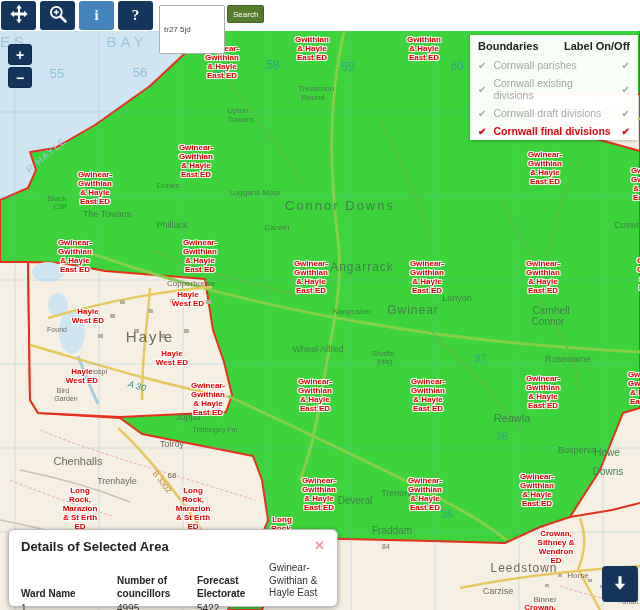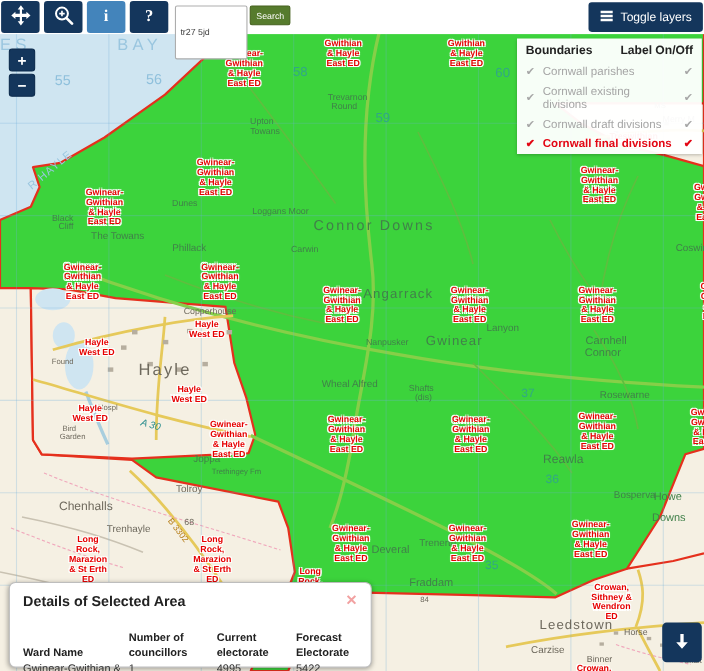--- a/index.html
+++ b/index.html
@@ -167,21 +167,21 @@
       </g>
     </svg>
     <div id="place-layer">
         <span class="pl sea" style="left: 14px; top: 41px; font-size: 15px; letter-spacing: 4px; transform: translate(-50%, -50%);">ES</span>
         <span class="pl sea" style="left: 127px; top: 41px; font-size: 15px; letter-spacing: 4px; transform: translate(-50%, -50%);">BAY</span>
         <span class="pl sea" style="left: 46px; top: 155px; font-size: 10px; letter-spacing: 1px; transform: translate(-50%, -50%) rotate(-40deg);">R HAYLE</span>
         <span class="pl snum" style="left: 57px; top: 73px; font-size: 13px; transform: translate(-50%, -50%);">55</span>
         <span class="pl snum" style="left: 140px; top: 72px; font-size: 13px; transform: translate(-50%, -50%);">56</span>
         <span class="pl gnum" style="left: 222px; top: 69px; font-size: 12px; transform: translate(-50%, -50%);">57</span>
         <span class="pl gnum" style="left: 273px; top: 65px; font-size: 12px; transform: translate(-50%, -50%);">58</span>
-        <span class="pl gnum" style="left: 348px; top: 67px; font-size: 12px; transform: translate(-50%, -50%); margin-top: 40px;">59</span>
+        <span class="pl gnum" style="left: 348px; top: 67px; font-size: 12px; transform: translate(-50%, -50%);">59</span>
         <span class="pl gnum" style="left: 457px; top: 66px; font-size: 12px; transform: translate(-50%, -50%);">60</span>
         <span class="pl gnum" style="left: 480px; top: 358px; font-size: 11px; transform: translate(-50%, -50%);">37</span>
         <span class="pl gnum" style="left: 447px; top: 514px; font-size: 11px; transform: translate(-50%, -50%);">35</span>
         <span class="pl gnum" style="left: 502px; top: 436px; font-size: 11px; transform: translate(-50%, -50%);">36</span>
         <span class="pl gname" style="left: 238px; top: 110px; font-size: 8px; transform: translate(-50%, -50%);">Upton</span>
         <span class="pl gname" style="left: 241px; top: 119px; font-size: 8px; transform: translate(-50%, -50%);">Towans</span>
         <span class="pl gname" style="left: 316px; top: 88px; font-size: 8px; transform: translate(-50%, -50%);">Trevarnon</span>
         <span class="pl gname" style="left: 313px; top: 97px; font-size: 8px; transform: translate(-50%, -50%);">Round</span>
         <span class="pl gname" style="left: 340px; top: 205px; font-size: 13px; letter-spacing: 2px; transform: translate(-50%, -50%);">Connor Downs</span>
         <span class="pl gname" style="left: 255px; top: 192px; font-size: 8px; transform: translate(-50%, -50%);">Loggans Moor</span>
@@ -285,28 +285,20 @@
       </span>
     </button>
     <button class="tbtn active" style="left:79px">
       <span class="glyph">i</span>
     </button>
     <button class="tbtn" style="left:118px">
       <span class="glyph">?</span>
     </button>
     <input class="srch" type="text" value="tr27 5jd" style="">
     <button class="sbtn">Search</button>
-    <button class="toggle">
-      <span>
-        <svg width="13" height="11" viewBox="0 0 14 12">
-            <path stroke="#fff" stroke-width="2.4" d="M1 2h12M1 6h12M1 10h12"></path>
-          </svg>
-      </span>
-      <span>Toggle layers</span>
-    </button>
   </div>
 
   <div class="zoomctl">
     <button class="zbtn">+</button>
     <button class="zbtn">−</button>
   </div>
 
   <div class="lpanel">
     <div class="lhead">
       <span>Boundaries</span>
@@ -333,21 +325,20 @@
       <span class="ck">✔</span>
     </div>
   </div>
 
   <div class="dpanel">
     <div class="dtitle">Details of Selected Area</div>
     <span class="dclose">✕</span>
     <div class="dtable">
       <div class="dth">Ward Name</div>
       <div class="dth">Number of councillors</div>
-      <div class="dth">Current electorate</div>
       <div class="dth">Forecast Electorate</div>
       <div class="dtd">Gwinear-Gwithian &amp; Hayle East</div>
       <div class="dtd">1</div>
       <div class="dtd">4995</div>
       <div class="dtd">5422</div>
     </div>
   </div>
 
   <button class="abtn">
     <span>

